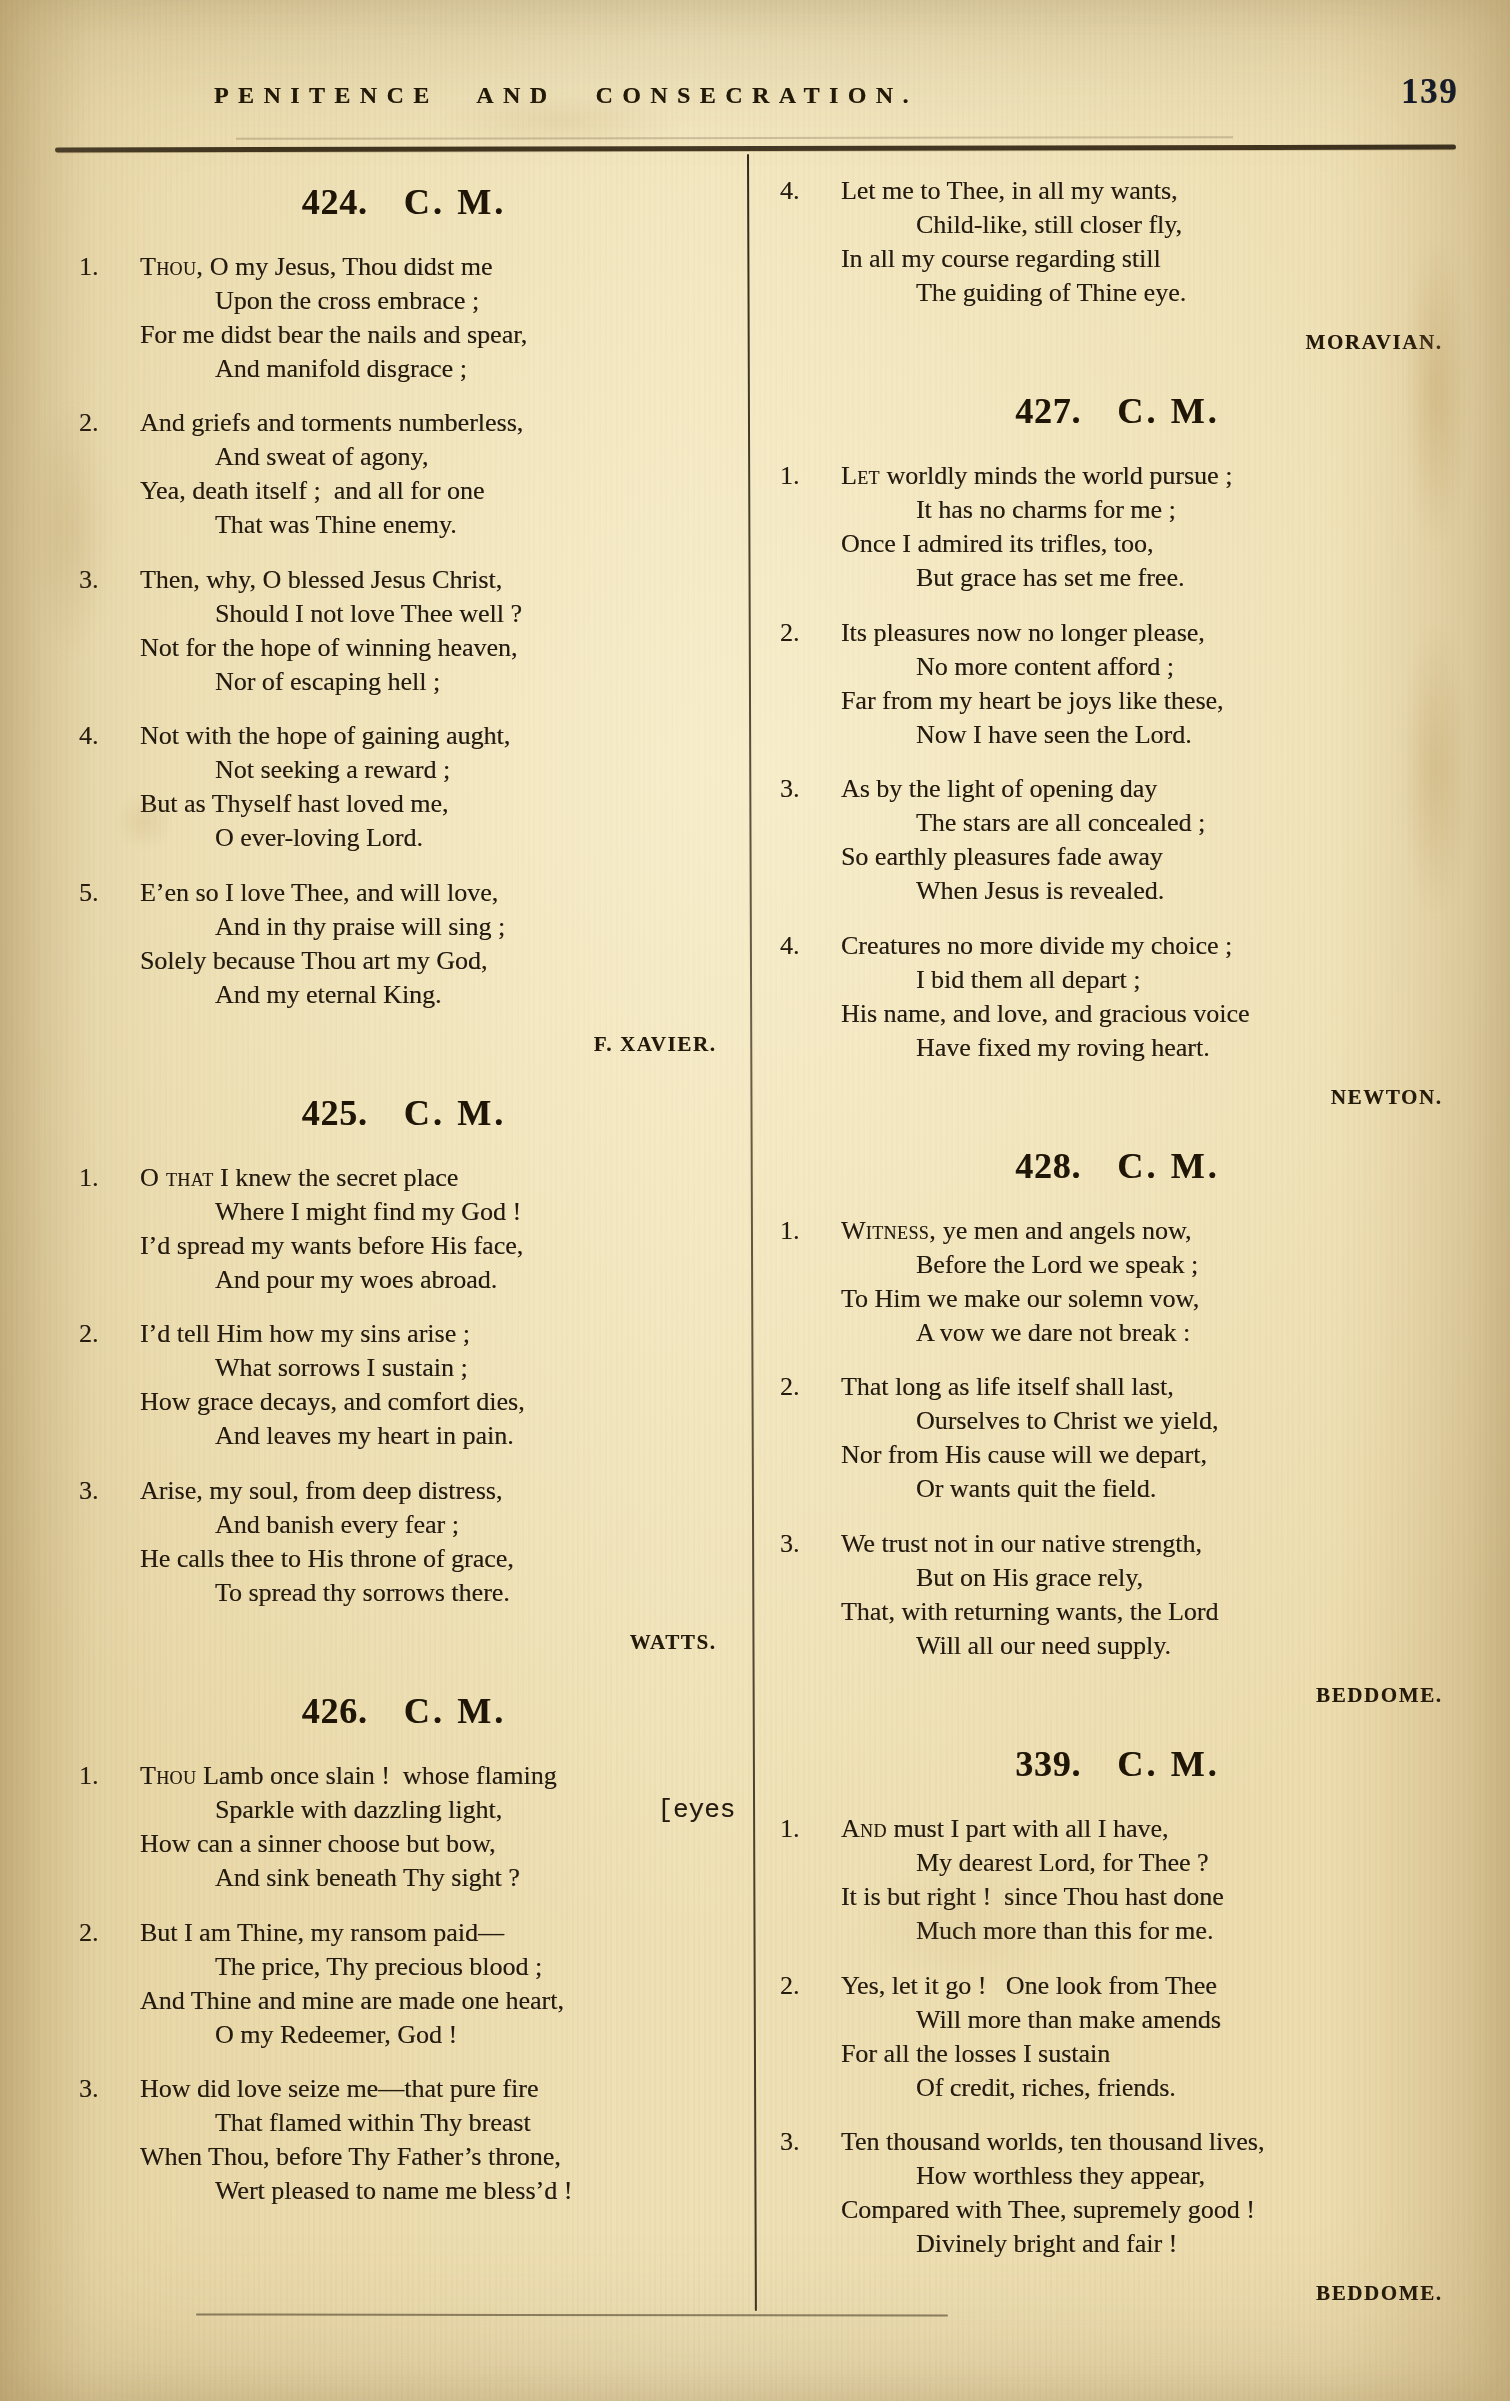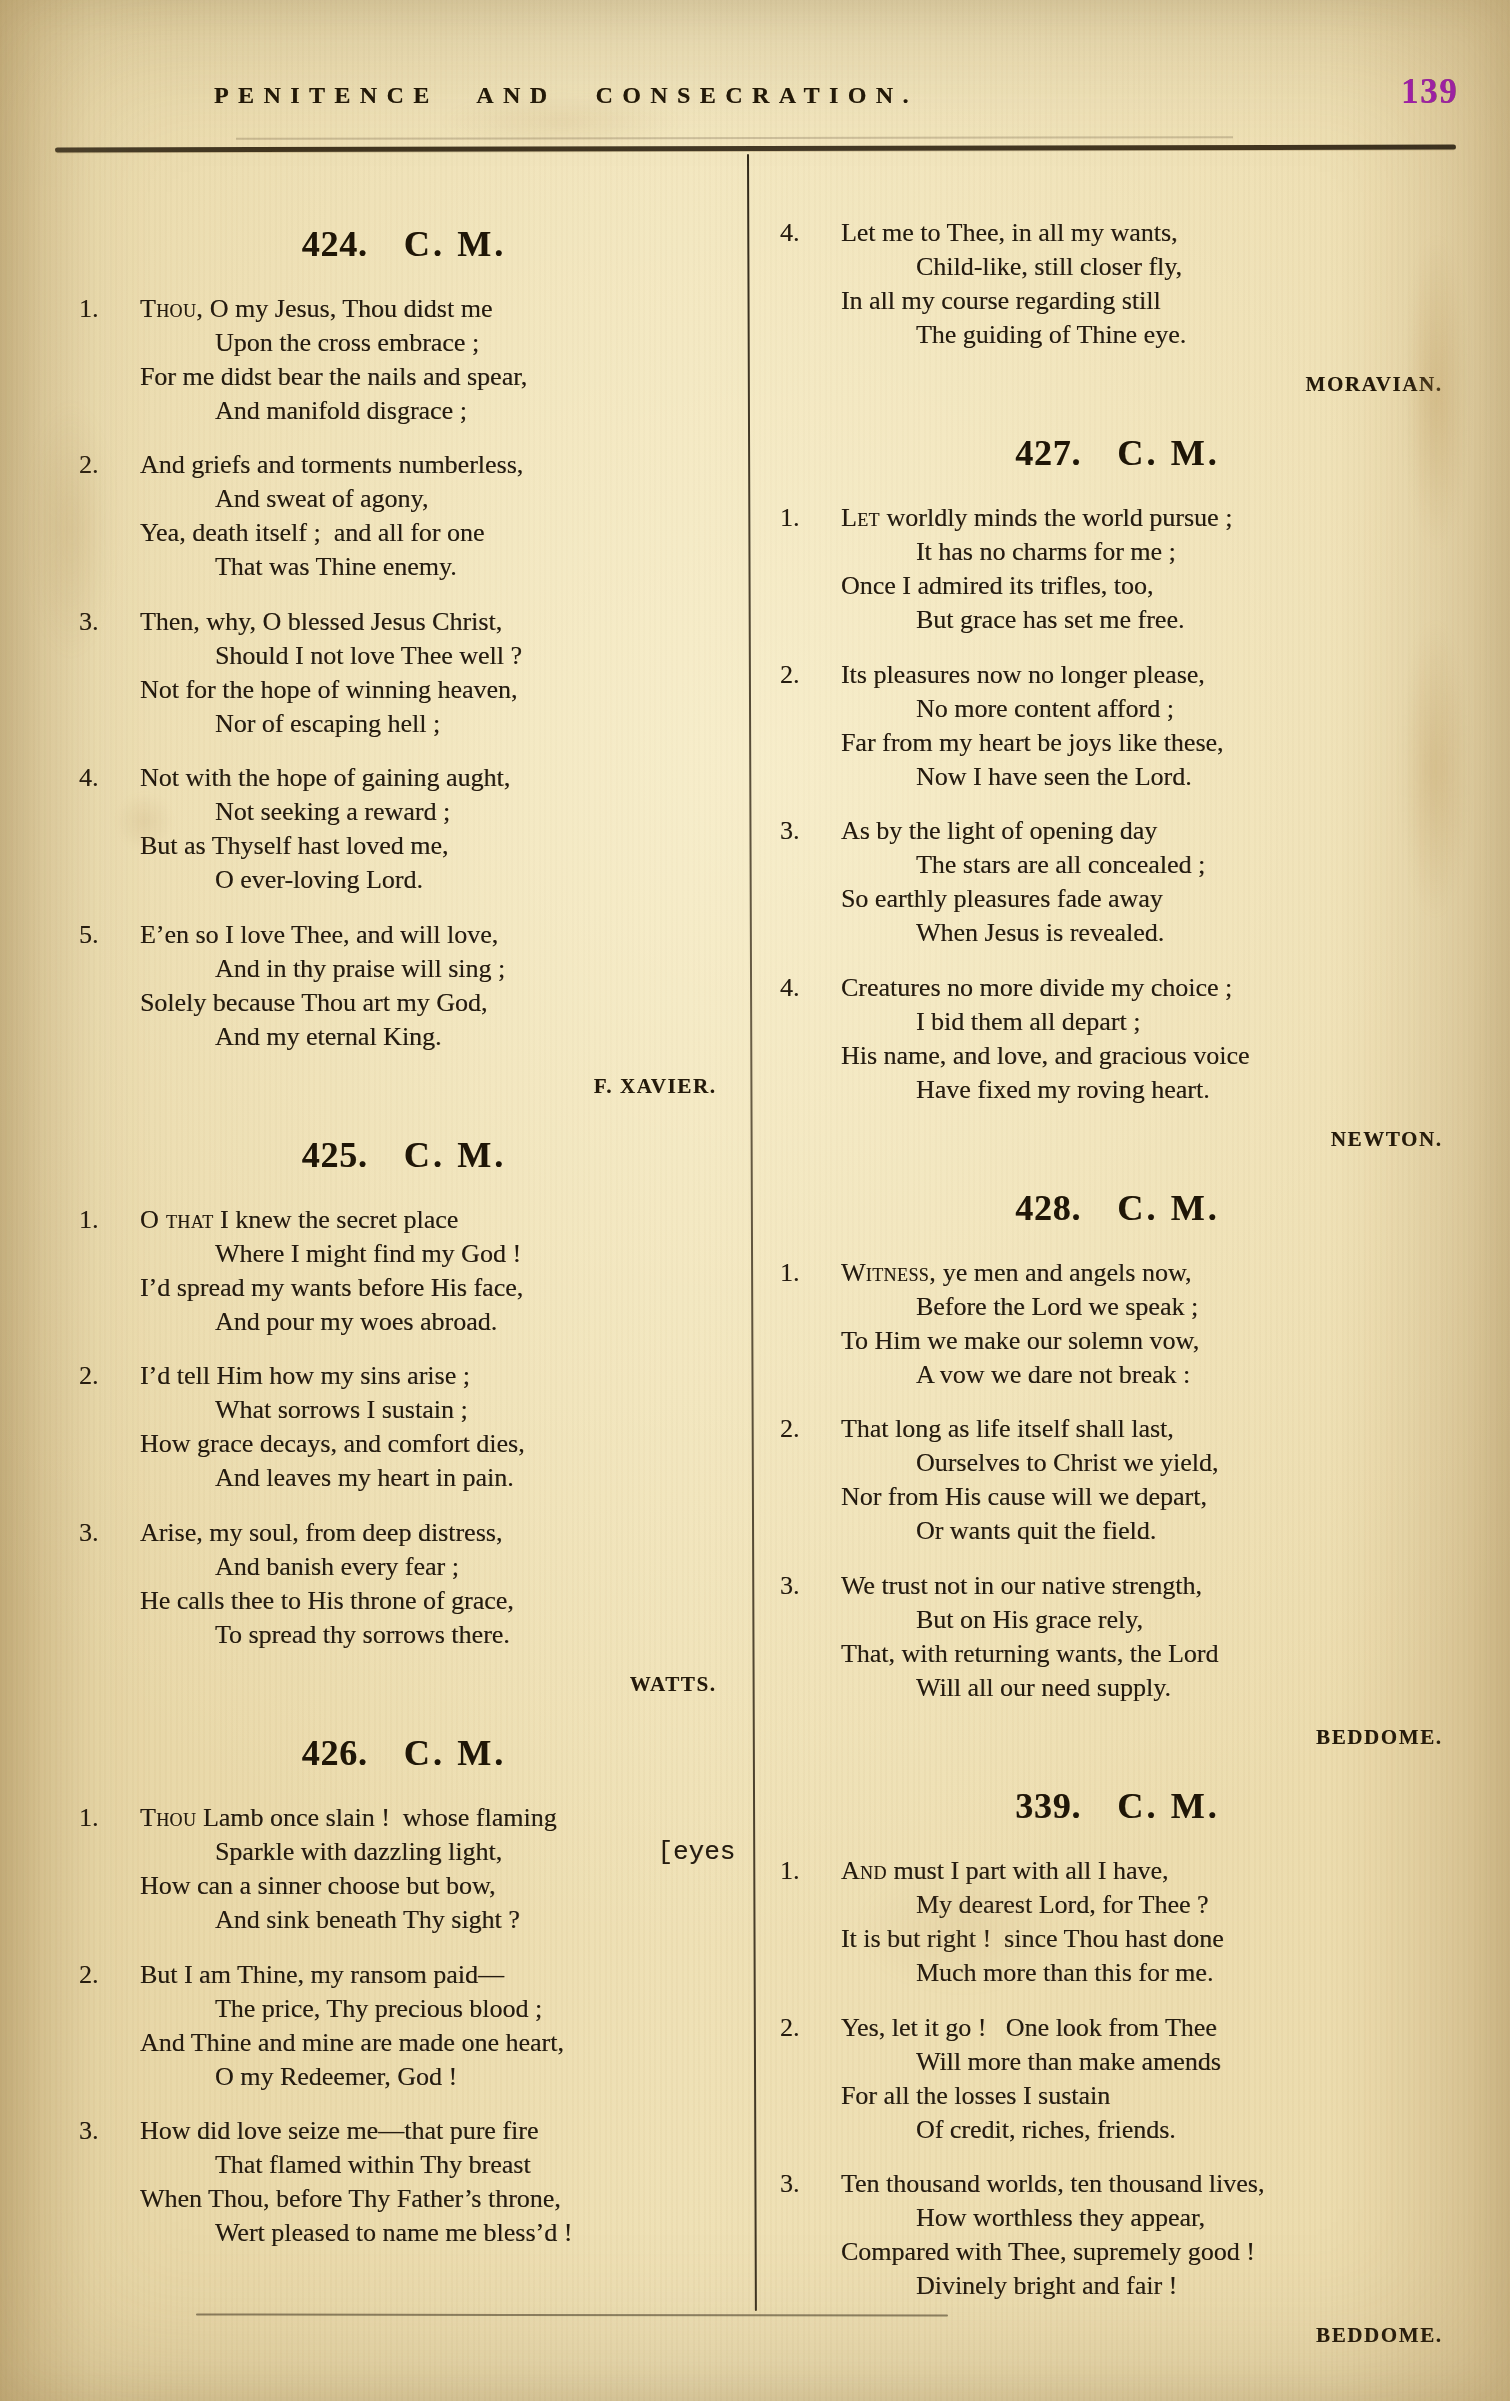--- a/index.html
+++ b/index.html
@@ -17,21 +17,21 @@
     box-shadow: inset 0 0 133px 33px rgba(112,86,42,0.22), inset 0 0 36px 7.9px rgba(122,96,50,0.12);
   }
   
   .running-title {
     position:absolute; left:214px; top:82px;
     font-size:24px; font-weight:bold; letter-spacing:9.4px; word-spacing:23.6px;
     color:#201708; text-shadow:0.3px 0.4px 0.6px rgba(50,38,18,0.55);
   }
   .page-number {
     position:absolute; left:1401px; top:72px;
-    font-size:35px; font-weight:bold; letter-spacing:1.6px; color:#a21caf;
+    font-size:35px; font-weight:bold; letter-spacing:1.6px; color:#0f172a;
     text-shadow:0.3px 0.4px 0.6px rgba(50,38,18,0.55);
   }
   .header-rule {
     position:absolute; left:55px; top:146px; width:1401px; height:4.7px; border-radius:2.4px;
     background:linear-gradient(90deg, rgba(38,29,15,0.82), rgba(56,43,22,0.95) 16%, rgba(44,33,17,0.88) 52%, rgba(58,44,23,0.95) 84%, rgba(33,25,13,0.88));
     transform:rotate(-0.12deg);
     box-shadow:0 0.8px 0 rgba(125,98,52,0.30);
   }
   .header-rule-faint {
     position:absolute; left:236px; top:137px; width:997px; height:1.6px;
@@ -40,21 +40,21 @@
   .column-divider {
     position:absolute; left:747px; top:154px; width:2.4px; height:2157px; border-radius:1.6px;
     background:linear-gradient(180deg, rgba(33,25,12,0.92), rgba(52,40,21,0.72) 40%, rgba(36,27,13,0.88));
     transform:rotate(-0.21deg); transform-origin:top center;
   }
   .bottom-artifact {
     position:absolute; left:196px; top:2314px; width:752px; height:2.4px; border-radius:1.6px;
     background:rgba(42,33,18,0.50); transform:rotate(0.08deg);
   }
   
-  .column { position:absolute; text-shadow:0.3px 0.4px 0.5px rgba(50,38,18,0.50);margin-top:42px; }
+  .column { position:absolute; text-shadow:0.3px 0.4px 0.5px rgba(50,38,18,0.50); }
   .col-left  { left:71px;  top:181px; width:666px; }
   .col-right { left:772px; top:174px; width:691px; }
 
   .hymn-heading {
     display:flex; justify-content:center; align-items:baseline; gap:36px;
     font-size:36px; font-weight:bold; letter-spacing:0.8px; margin:35px 0 27px; color:#1f1607;
   }
   .hymn-meter { letter-spacing:3.1px;text-align:center; }
   .col-left .hymn-heading:first-child { margin-top:0; }
 

